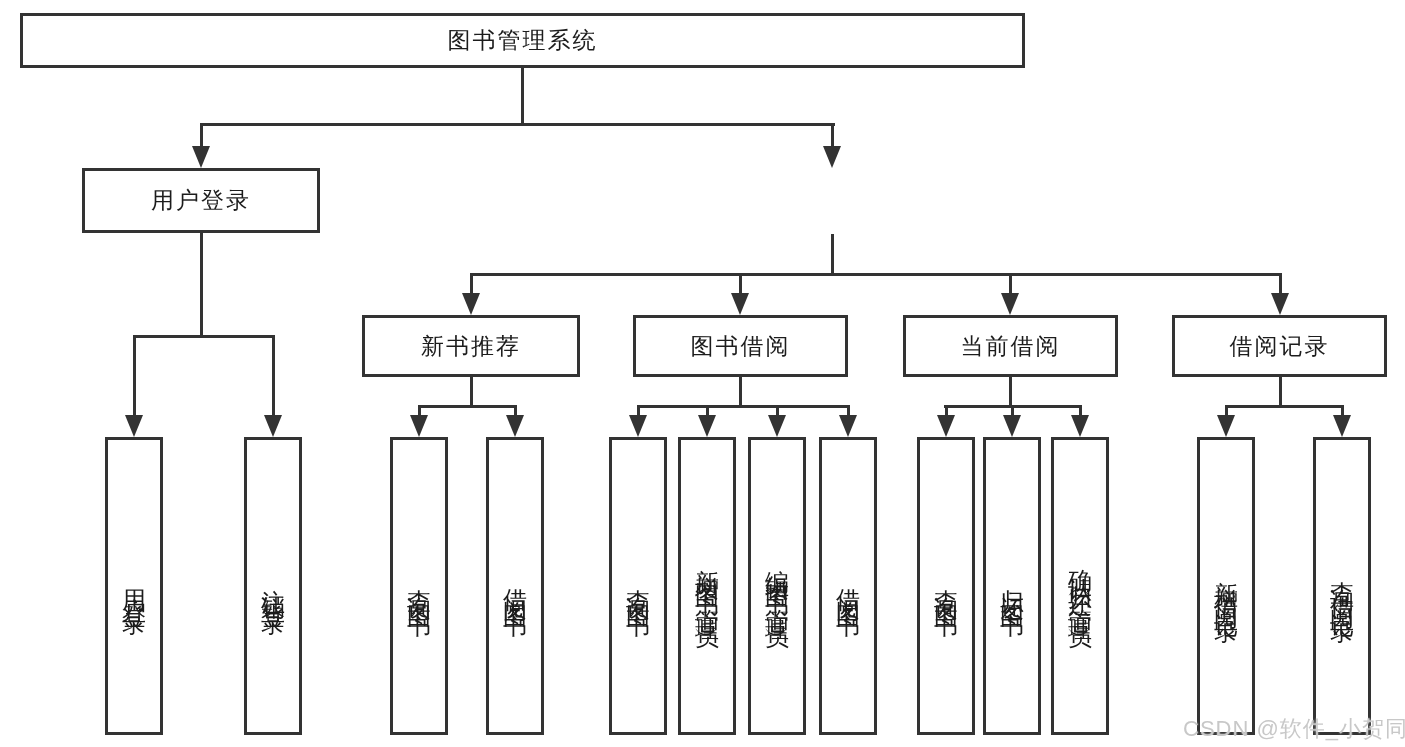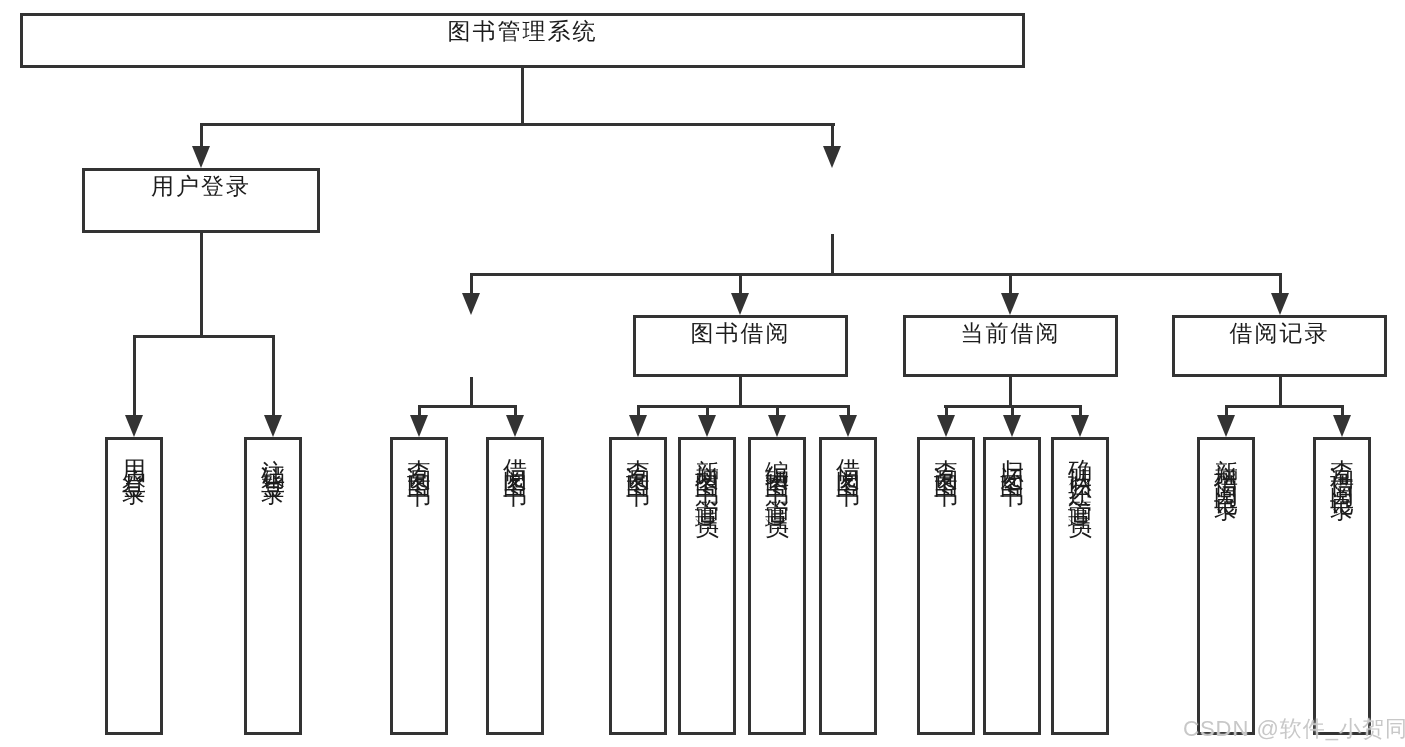--- a/index.html
+++ b/index.html
@@ -14,21 +14,21 @@
     height: 747px;
     background: #ffffff;
     overflow: hidden;
   }
   
   .box {
     position: absolute;
     background: #ffffff;
     border: 3px solid #333333;
     display: flex;
-    align-items: flex-start;
+    align-items: center;
     justify-content: center;
   }
   .box.h { font-size: 23px; letter-spacing: 2px; white-space: nowrap; }
   .box.v { width: 58px; height: 298px; }
   .vtext {
     writing-mode: vertical-rl;
     text-orientation: mixed;
     font-size: 24px;
     letter-spacing: 8px;
     line-height: 1;
@@ -88,20 +88,23 @@
   <div class="hline" style="left:470px; top:273px; width:811px;"></div>
   <div class="vline" style="left:470px; top:273px; height:24px;"></div>
   <div class="arrow" style="left:462px; top:293px;"></div>
   <div class="vline" style="left:739px; top:273px; height:24px;"></div>
   <div class="arrow" style="left:731px; top:293px;"></div>
   <div class="vline" style="left:1009px; top:273px; height:24px;"></div>
   <div class="arrow" style="left:1001px; top:293px;"></div>
   <div class="vline" style="left:1279px; top:273px; height:24px;"></div>
   <div class="arrow" style="left:1271px; top:293px;"></div>
 
+  <div class="box h" style="left:362px; top:315px; width:218px; height:62px;">
+    <span>新书推荐</span>
+  </div>
   <div class="box h" style="left:633px; top:315px; width:215px; height:62px;">
     <span>图书借阅</span>
   </div>
   <div class="box h" style="left:903px; top:315px; width:215px; height:62px;">
     <span>当前借阅</span>
   </div>
   <div class="box h" style="left:1172px; top:315px; width:215px; height:62px;">
     <span>借阅记录</span>
   </div>
 

